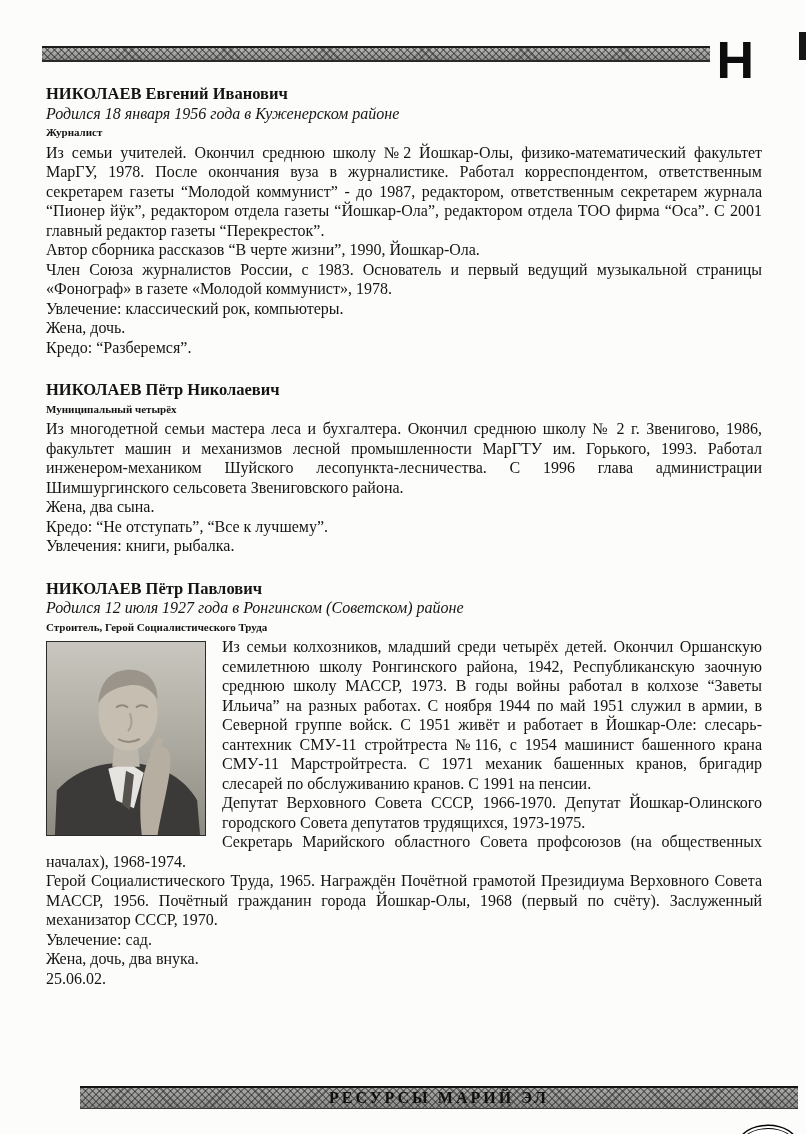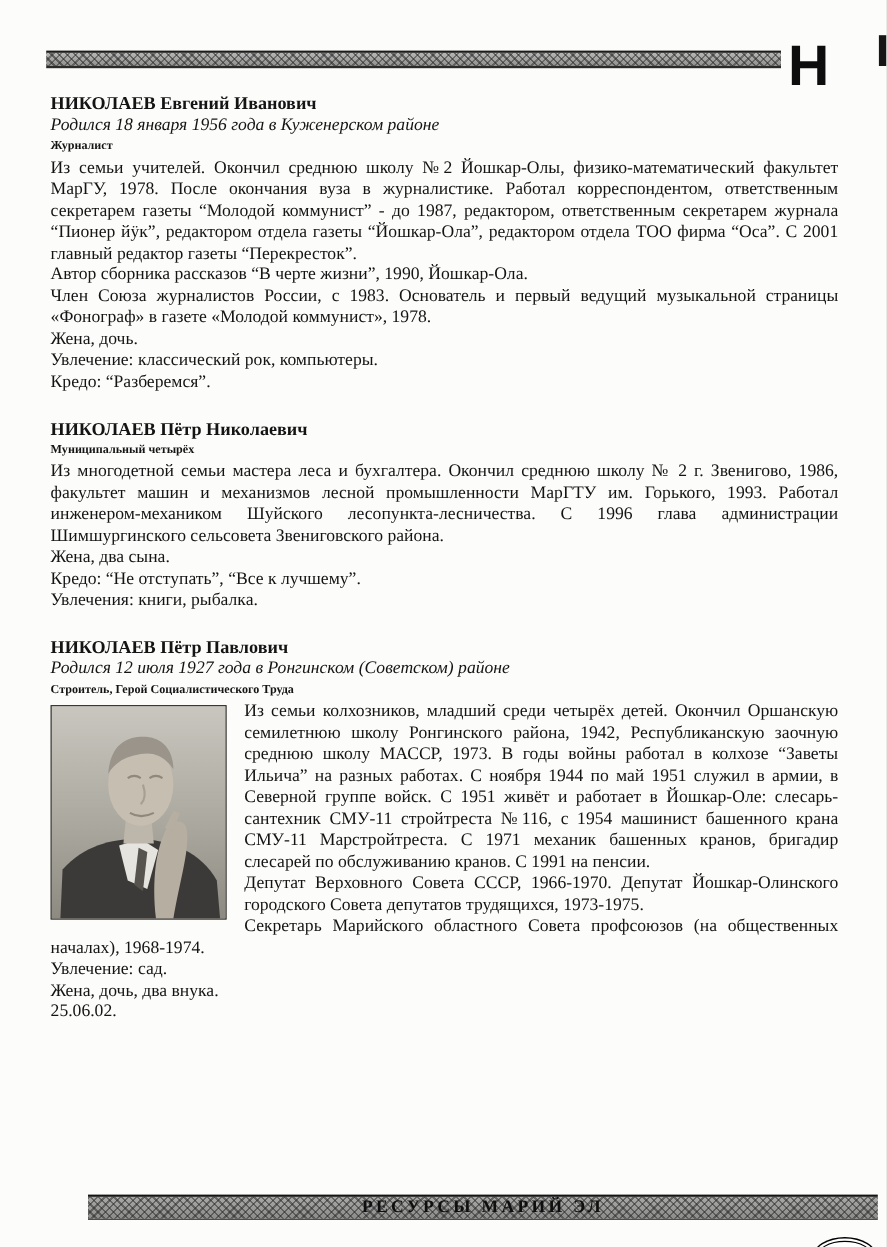--- a/index.html
+++ b/index.html
@@ -99,22 +99,22 @@
 
   <div class="content">
 
     <article class="entry">
       <h2>НИКОЛАЕВ Евгений Иванович</h2>
       <p class="born">Родился 18 января 1956 года в Куженерском районе</p>
       <h3>Журналист</h3>
       <p>Из семьи учителей. Окончил среднюю школу №2 Йошкар-Олы, физико-математический факультет МарГУ, 1978. После окончания вуза в журналистике. Работал корреспондентом, ответственным секретарем газеты “Молодой коммунист” - до 1987, редактором, ответственным секретарем журнала “Пионер йӱк”, редактором отдела газеты “Йошкар-Ола”, редактором отдела ТОО фирма “Оса”. С 2001 главный редактор газеты “Перекресток”.</p>
       <p>Автор сборника рассказов “В черте жизни”, 1990, Йошкар-Ола.</p>
       <p>Член Союза журналистов России, с 1983. Основатель и первый ведущий музыкальной страницы «Фонограф» в газете «Молодой коммунист», 1978.</p>
+      <p>Увлечение: классический рок, компьютеры.</p>
       <p>Жена, дочь.</p>
-      <p>Увлечение: классический рок, компьютеры.</p>
       <p>Кредо: “Разберемся”.</p>
     </article>
 
     <article class="entry">
       <h2>НИКОЛАЕВ Пётр Николаевич</h2>
       <h3>Муниципальный четырёх</h3>
       <p>Из многодетной семьи мастера леса и бухгалтера. Окончил среднюю школу № 2 г. Звенигово, 1986, факультет машин и механизмов лесной промышленности МарГТУ им. Горького, 1993. Работал инженером-механиком Шуйского лесопункта-лесничества. С 1996 глава администрации Шимшургинского сельсовета Звениговского района.</p>
       <p>Жена, два сына.</p>
       <p>Кредо: “Не отступать”, “Все к лучшему”.</p>
       <p>Увлечения: книги, рыбалка.</p>
@@ -154,20 +154,21 @@
           <path d="M72,98 Q82,104 94,98" stroke="#8f887c" stroke-width="2" fill="none"></path>
 
           <path d="M96,195 C92,160 96,130 106,112 C112,104 122,104 124,112 C128,128 118,160 112,195 Z" fill="#b5aea1"></path>
           <path d="M104,112 L112,96 L118,98 L112,114 Z" fill="#b5aea1"></path>
         </svg>
       </div>
 
       <p>Из семьи колхозников, младший среди четырёх детей. Окончил Оршанскую семилетнюю школу Ронгинского района, 1942, Республиканскую заочную среднюю школу МАССР, 1973. В годы войны работал в колхозе “Заветы Ильича” на разных работах. С ноября 1944 по май 1951 служил в армии, в Северной группе войск. С 1951 живёт и работает в Йошкар-Оле: слесарь-сантехник СМУ-11 стройтреста №116, с 1954 машинист башенного крана СМУ-11 Марстройтреста. С 1971 механик башенных кранов, бригадир слесарей по обслуживанию кранов. С 1991 на пенсии.</p>
       <p>Депутат Верховного Совета СССР, 1966-1970. Депутат Йошкар-Олинского городского Совета депутатов трудящихся, 1973-1975.</p>
       <p>Секретарь Марийского областного Совета профсоюзов (на общественных началах), 1968-1974.</p>
+      <p>Герой Социалистического Труда, 1965. Награждён Почётной грамотой Президиума Верховного Совета МАССР, 1956. Почётный гражданин города Йошкар-Олы, 1968 (первый по счёту). Заслуженный механизатор СССР, 1970.</p>
       <p>Увлечение: сад.</p>
       <p>Жена, дочь, два внука.</p>
       <p>25.06.02.</p>
     </article>
 
   </div>
 
   <footer class="page-footer">
     <div class="footer-bar">
       <span class="footer-title">РЕСУРСЫ МАРИЙ ЭЛ</span>

